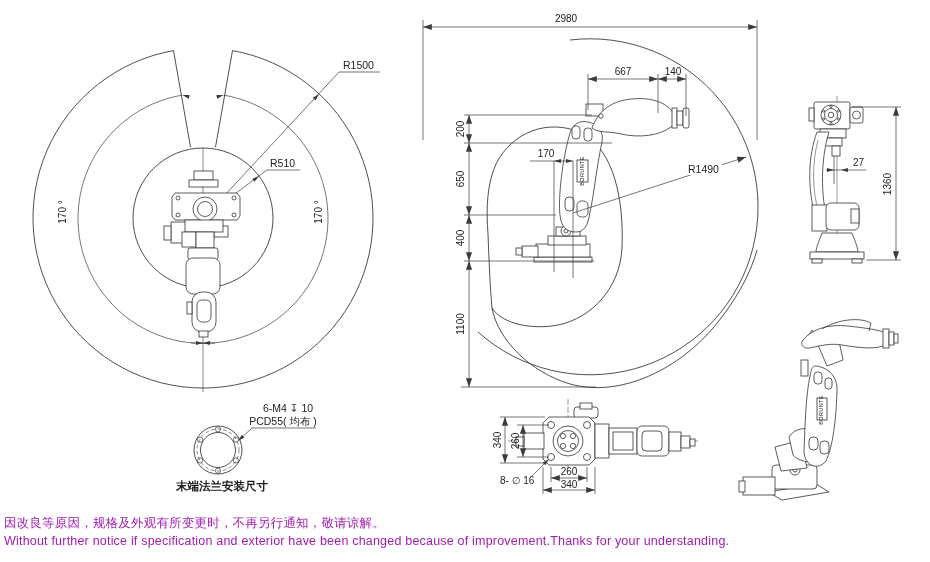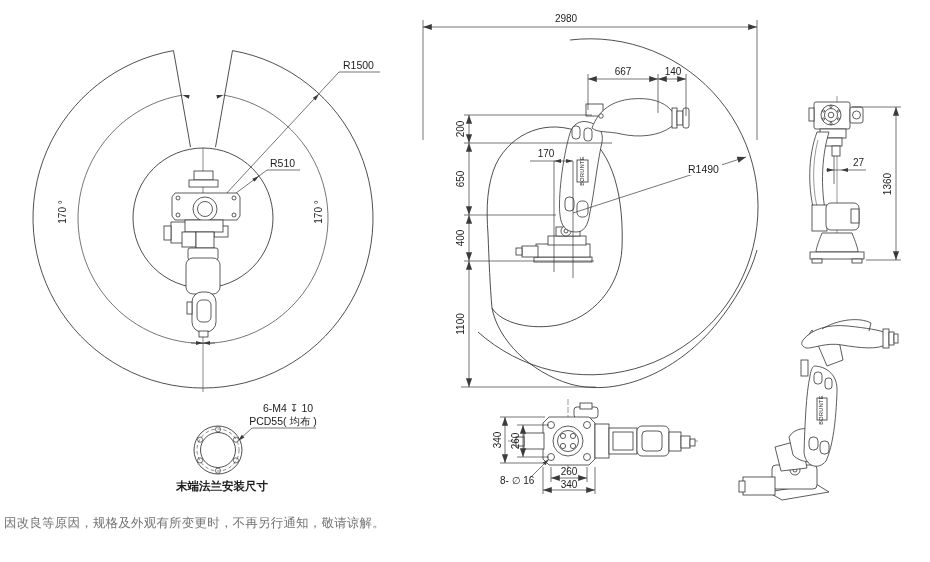--- a/index.html
+++ b/index.html
@@ -6,21 +6,21 @@
   .sheet{
     position:relative;width:930px;height:562px;background:#ffffff;
     font-family:"Liberation Sans","DejaVu Sans",sans-serif;overflow:hidden;
   }
   svg{position:absolute;left:0;top:0;}
   svg text{fill:#1c1c1c;font-family:"Liberation Sans","DejaVu Sans",sans-serif;}
   .dim{font-size:10px;}
   .rlab{font-size:10.5px;}
   .brand{font-size:5.5px;letter-spacing:.4px;fill:#222;}
   .footer-line{
-    position:absolute;left:4px;color:#737373;font-size:12.5px;line-height:15px;
+    position:absolute;left:4px;color:#a21caf;font-size:12.5px;line-height:15px;
     white-space:nowrap;letter-spacing:.2px;
   }
   .caption-zh{font-size:11.5px;font-weight:600;}
   .callout{font-size:10.5px;}
 </style>
 </head>
 <body>
 
 <div class="sheet">
 <svg width="930" height="562" viewBox="0 0 930 562">
@@ -307,13 +307,14 @@
     <rect x="801" y="360" width="7" height="16"></rect>
     <path d="M 803,340 C 812,329 828,324 848,326 C 866,328 880,330 886,333 L 887,344 C 878,350 860,348 842,345 C 826,342 812,349 806,348 C 801,346 801,343 803,340 Z"></path>
     <path d="M 822,329 C 838,319 860,317 871,323 L 869,331" fill="none"></path>
     <rect x="883" y="329" width="6" height="19"></rect>
     <rect x="889" y="332" width="5" height="13"></rect>
     <rect x="894" y="334" width="4" height="9"></rect>
   </g>
 </svg>
 
 <div class="footer-line" style="top:516px;">因改良等原因，规格及外观有所变更时，不再另行通知，敬请谅解。</div>
+<div class="footer-line" style="top:534px;">Without further notice if specification and exterior have been changed because of improvement.Thanks for your understanding.</div>
 </div>
 
 </body></html>

